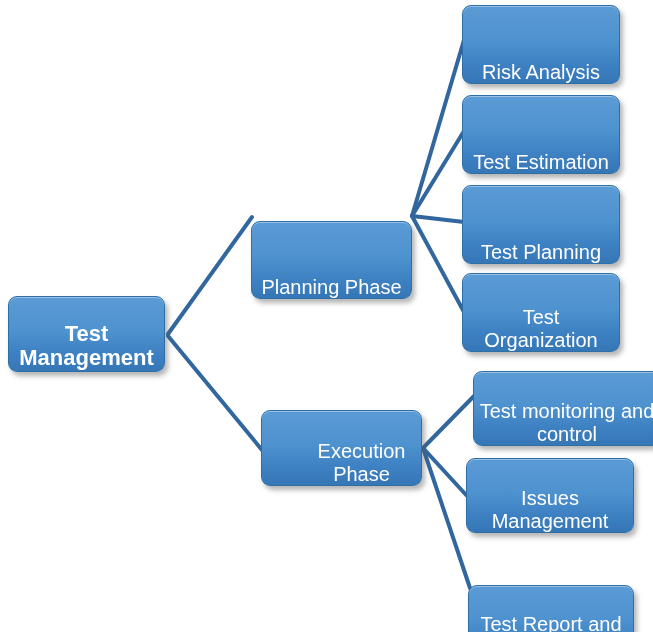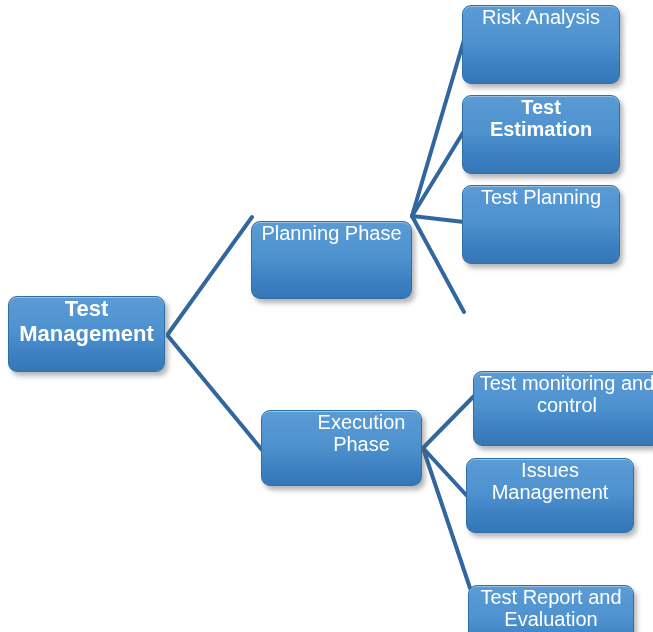--- a/index.html
+++ b/index.html
@@ -20,21 +20,21 @@
     left: 0;
     top: 0;
     width: 653px;
     height: 632px;
     pointer-events: none;
   }
   .node {
     position: absolute;
     box-sizing: border-box;
     display: flex;
-    align-items: flex-start;
+    align-items: flex-end;
     justify-content: center;
     text-align: center;
     color: #ffffff;
     border-radius: 9px;
     border: 1px solid #2f6fa8;
     background: linear-gradient(to bottom, #5b9bd5 0%, #4e92cf 45%, #3d80c2 78%, #3576b5 100%);
     box-shadow: 3px 4px 5px rgba(90,90,90,0.45),
                 inset 0 1px 0 rgba(255,255,255,0.38);
     line-height: 1.12;
     z-index: 2;
@@ -88,28 +88,31 @@
   </div>
 
   <div class="node mid" style="left:261px; top:410px; width:161px; height:76px;padding-left:40px;">
     <span class="label">Execution Phase</span>
   </div>
 
   <div class="node leaf" style="left:462px; top:5px; width:158px; height:79px;">
     <span class="label">Risk Analysis</span>
   </div>
 
-  <div class="node leaf" style="left:462px; top:95px; width:158px; height:79px;font-weight:bold;">
+  <div class="node leaf" style="left:462px; top:95px; width:158px; height:79px;">
     <span class="label">Test Estimation</span>
   </div>
 
   <div class="node leaf" style="left:462px; top:185px; width:158px; height:79px;">
     <span class="label">Test Planning</span>
   </div>
 
+  <div class="node leaf" style="left:462px; top:273px; width:158px; height:79px;">
+    <span class="label">Test Organization</span>
+  </div>
 
   <div class="node leaf" style="left:473px; top:371px; width:188px; height:75px;">
     <span class="label">Test monitoring and control</span>
   </div>
 
   <div class="node leaf" style="left:466px; top:458px; width:168px; height:75px;">
     <span class="label">Issues Management</span>
   </div>
 
   <div class="node leaf" style="left:468px; top:545px; width:166px; height:74px;margin-top:40px;">

